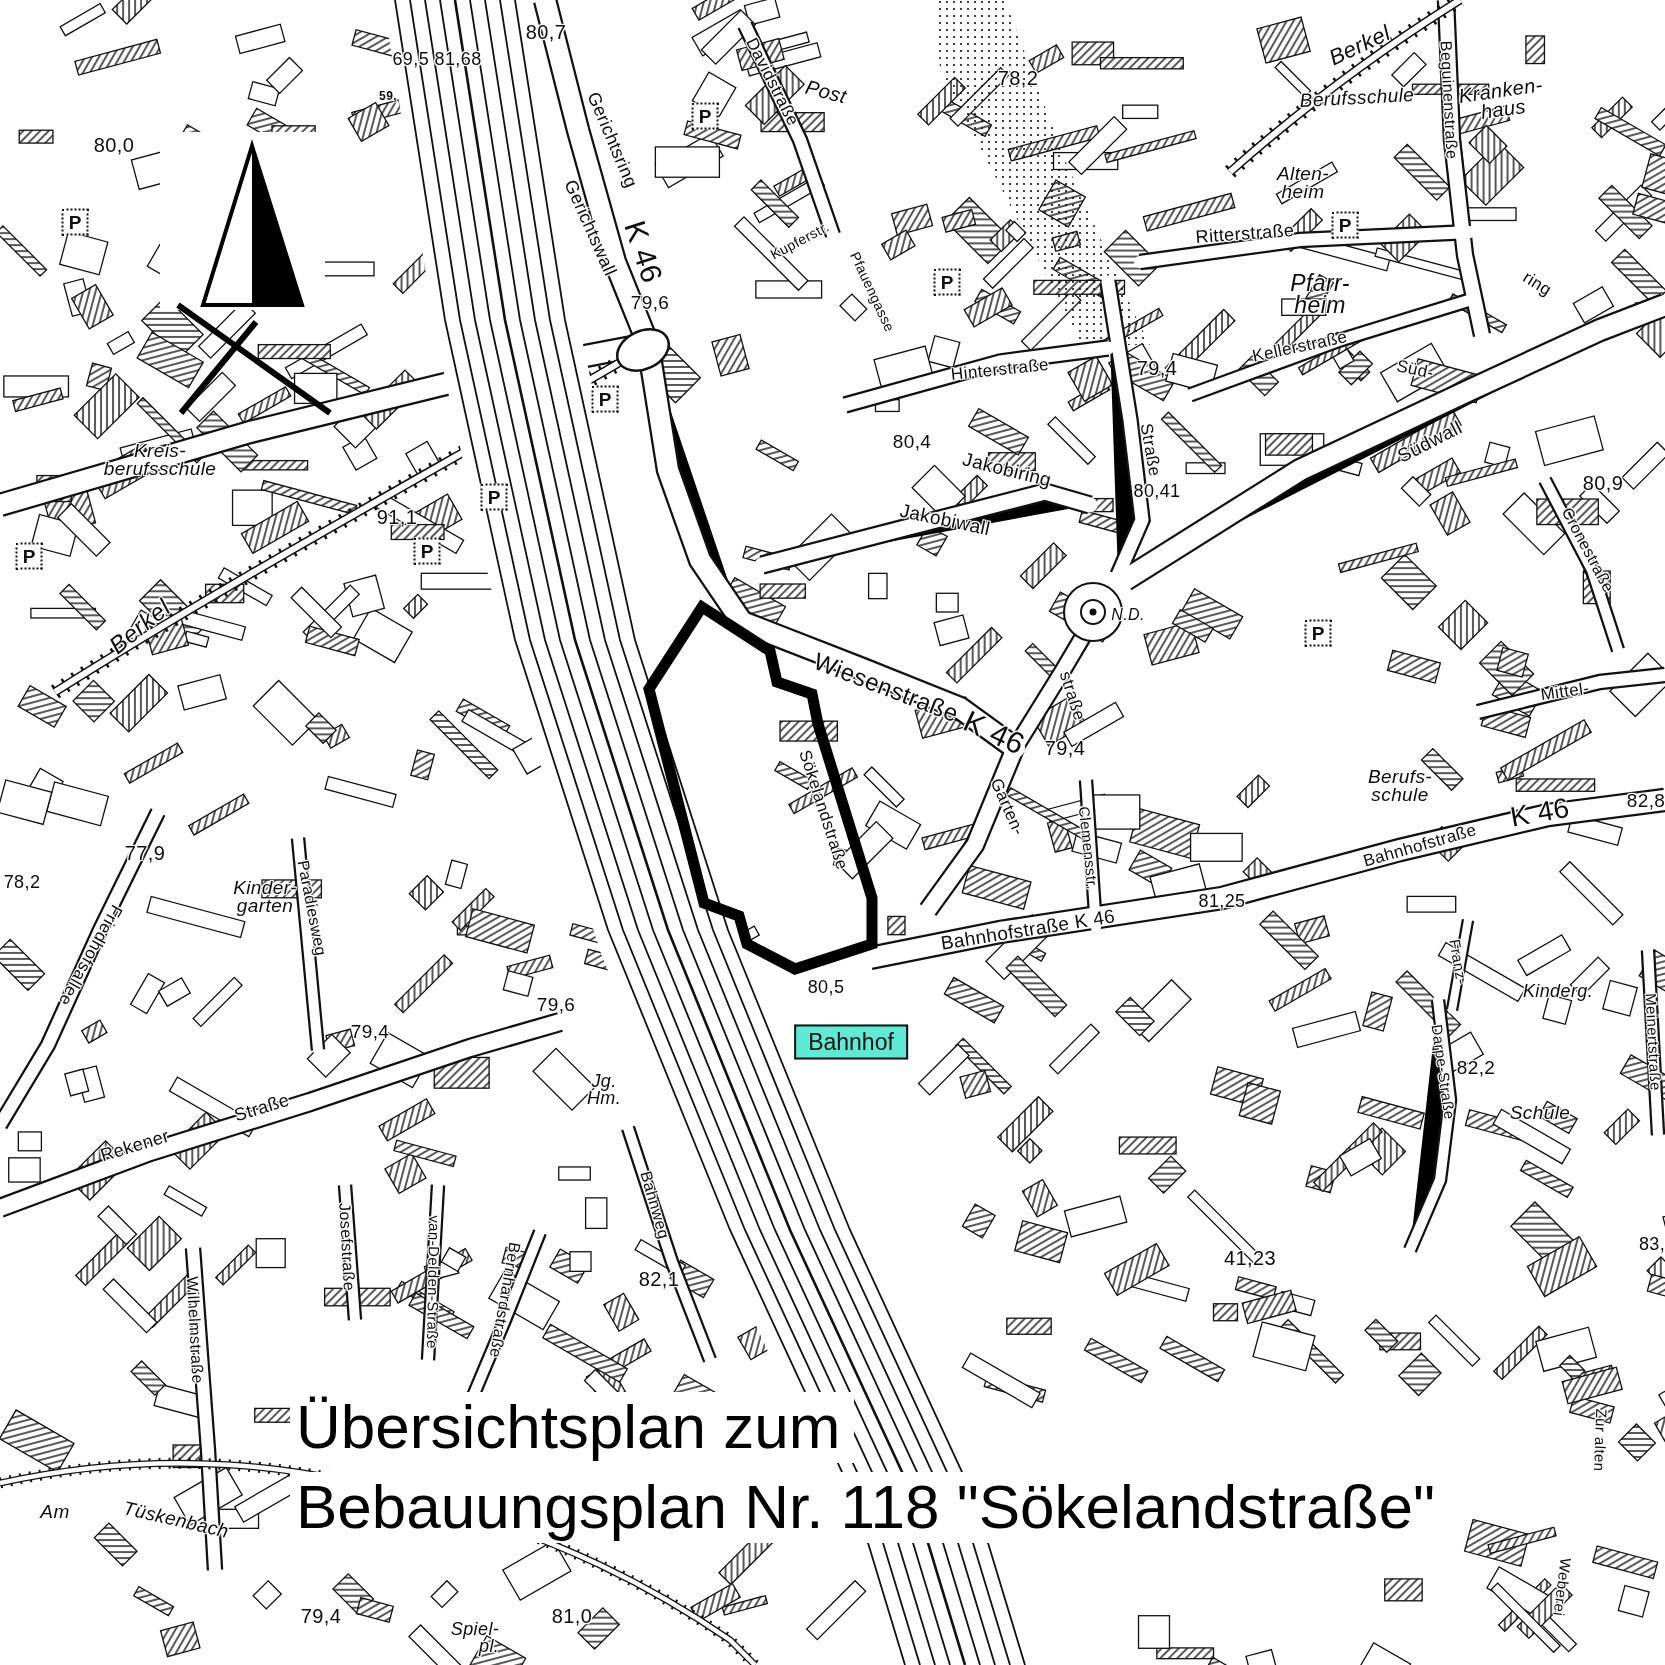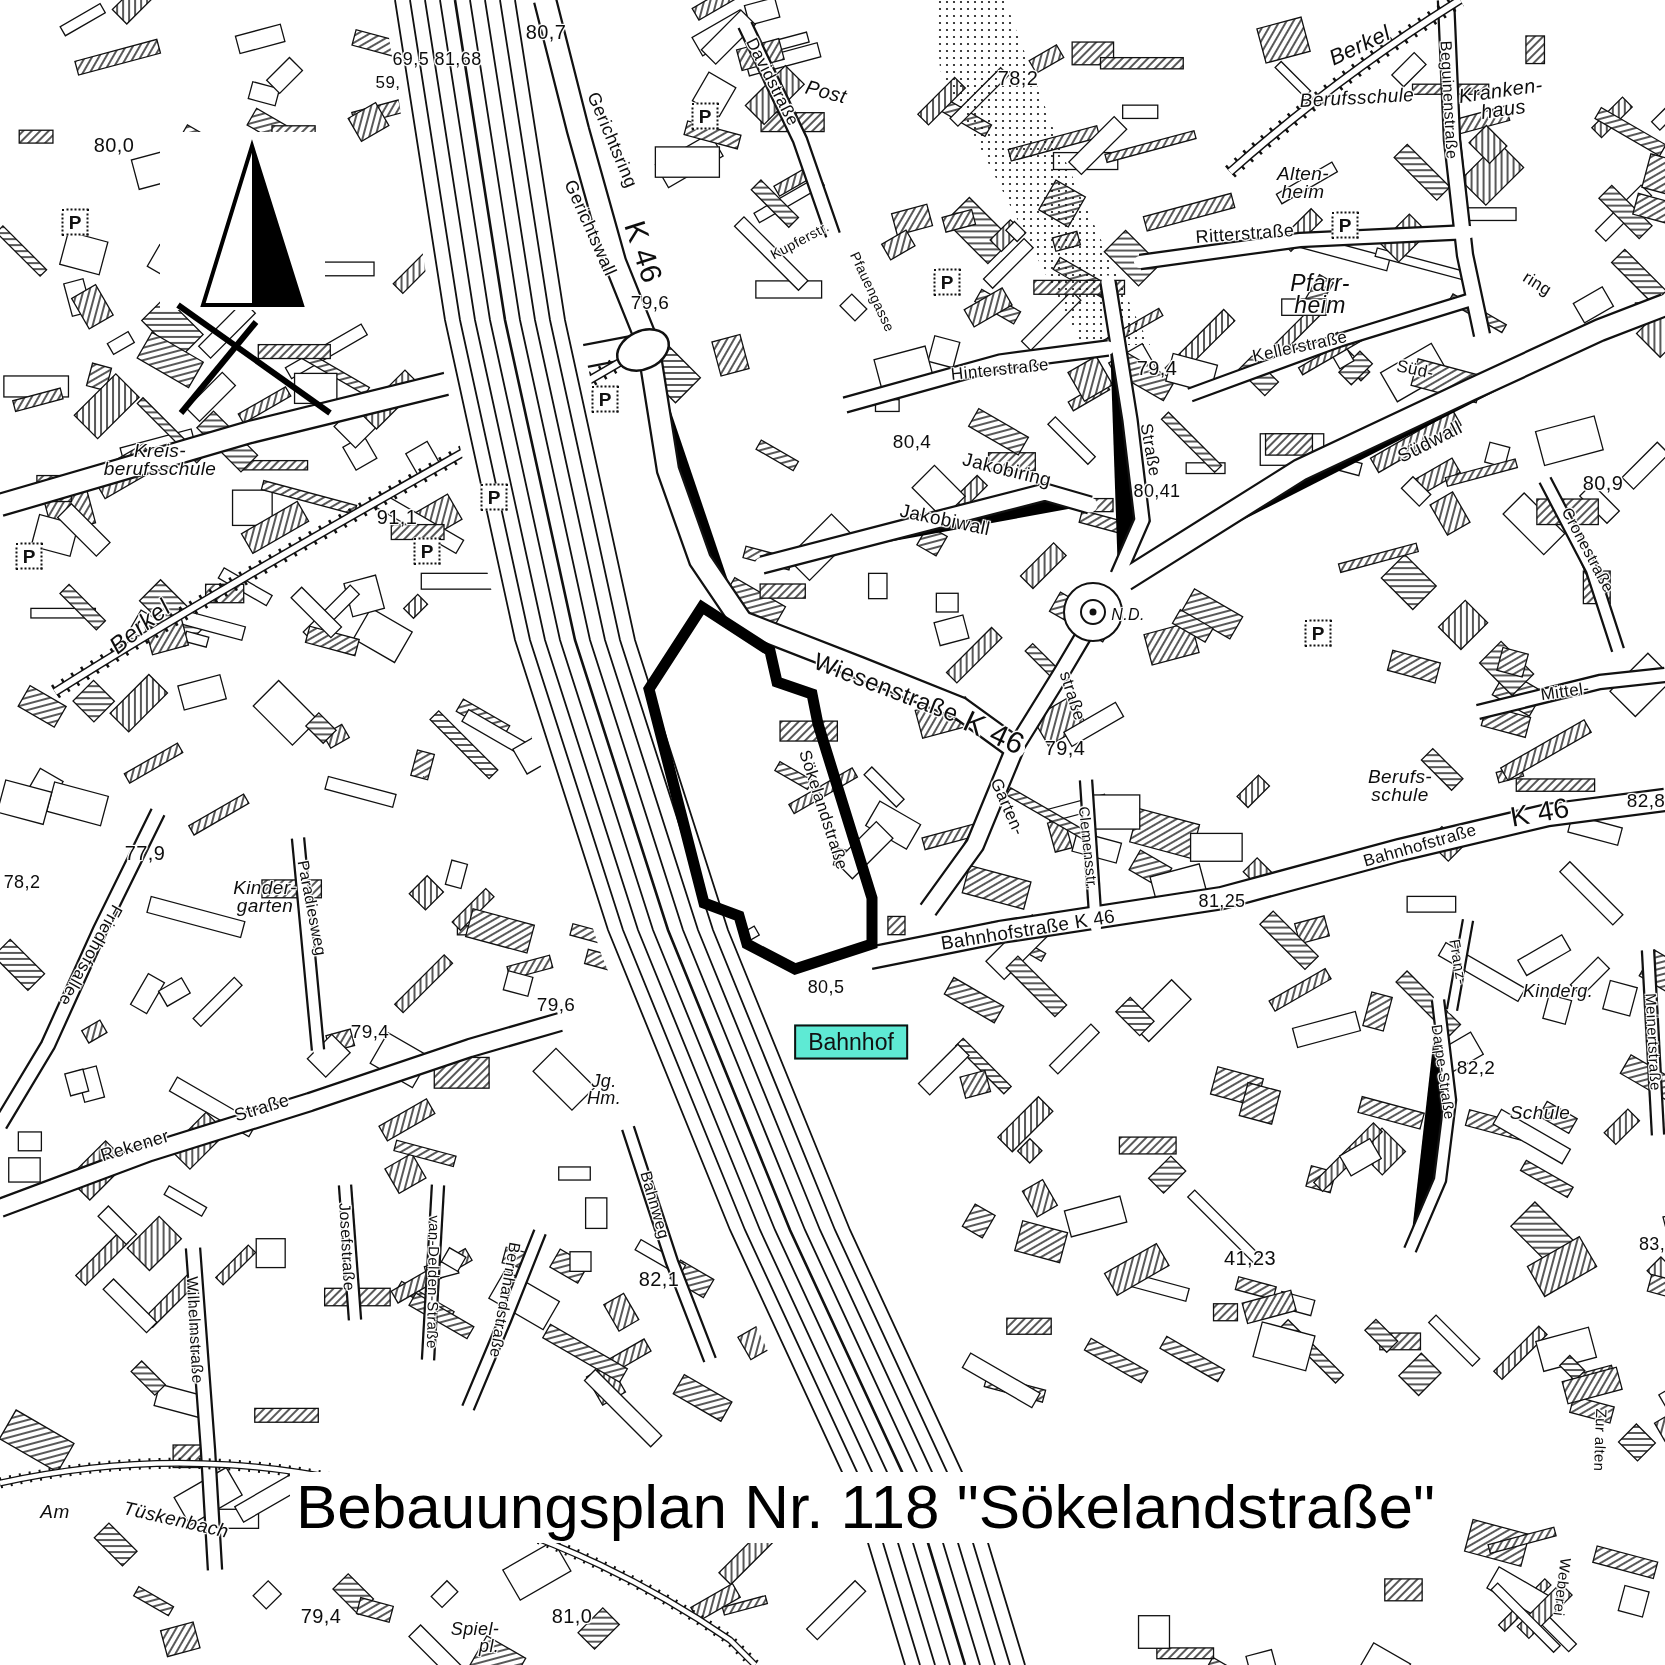--- a/index.html
+++ b/index.html
@@ -611,21 +611,21 @@
       <polygon points="252,146 203,305 302,305" fill="#fff" stroke="#000" stroke-width="4"></polygon>
       <polygon points="252,146 252,305 302,305" fill="#000"></polygon>
       <path d="M178,305 L330,413" stroke="#000" stroke-width="6" fill="none"></path>
       <path d="M256,322 L181,413" stroke="#000" stroke-width="6" fill="none"></path>
     </g>
   </svg>
 
   <div id="labels-layer">
       <div class="lbl" style="left: 114px; top: 145px; font-size: 20px; transform: translate(-50%, -50%) rotate(0deg);">80,0</div>
       <div class="lbl" style="left: 437px; top: 60px; font-size: 18px; transform: translate(-50%, -50%) rotate(0deg);">69,5 81,68</div>
-      <div class="lbl" style="left: 388px; top: 83px; font-size: 17px; transform: translate(-50%, -50%) rotate(0deg);">59,</div>
+      <div class="lbl" style="left: 388px; top: 97px; font-size: 12px; transform: translate(-50%, -50%) rotate(0deg); font-weight: bold;">59,</div>
       <div class="lbl" style="left: 546px; top: 32px; font-size: 20px; transform: translate(-50%, -50%) rotate(0deg);">80,7</div>
       <div class="lbl" style="left: 612px; top: 140px; font-size: 18px; transform: translate(-50%, -50%) rotate(67deg);">Gerichtsring</div>
       <div class="lbl" style="left: 590px; top: 228px; font-size: 18px; transform: translate(-50%, -50%) rotate(66deg);">Gerichtswall</div>
       <div class="lbl" style="left: 643px; top: 252px; font-size: 30px; transform: translate(-50%, -50%) rotate(72deg);">K 46</div>
       <div class="lbl" style="left: 772px; top: 82px; font-size: 17px; transform: translate(-50%, -50%) rotate(63deg);">Davidstraße</div>
       <div class="lbl it" style="left: 826px; top: 92px; font-size: 20px; transform: translate(-50%, -50%) rotate(15deg);">Post</div>
       <div class="lbl" style="left: 1018px; top: 78px; font-size: 20px; transform: translate(-50%, -50%) rotate(0deg);">78,2</div>
       <div class="lbl" style="left: 800px; top: 241px; font-size: 14px; transform: translate(-50%, -50%) rotate(-28deg);">Kupferstr.</div>
       <div class="lbl" style="left: 872px; top: 292px; font-size: 14px; transform: translate(-50%, -50%) rotate(65deg);">Pfauengasse</div>
       <div class="lbl" style="left: 1245px; top: 234px; font-size: 18px; transform: translate(-50%, -50%) rotate(-4deg);">Ritterstraße</div>
@@ -713,14 +713,15 @@
       <div class="pbox" style="left: 494px; top: 497px;">P</div>
       <div class="pbox" style="left: 605px; top: 399px;">P</div>
       <div class="pbox" style="left: 705px; top: 116px;">P</div>
       <div class="pbox" style="left: 947px; top: 282px;">P</div>
       <div class="pbox" style="left: 1345px; top: 225px;">P</div>
       <div class="pbox" style="left: 1318px; top: 633px;">P</div>
     </div>
 
   <div id="station" style="left:851px;top:1042px;">Bahnhof</div>
 
+  <div class="title-line" style="left:290px;top:1392px;">Übersichtsplan zum</div>
   <div class="title-line" style="left:290px;top:1472px;">Bebauungsplan Nr. 118 "Sökelandstraße"</div>
 </div>
 
 </body></html>

